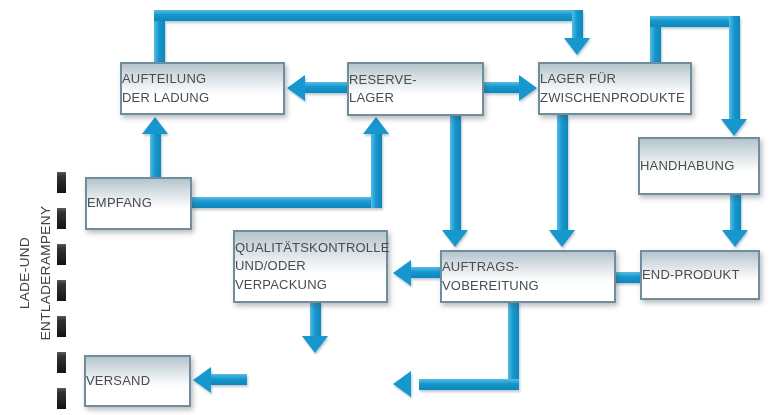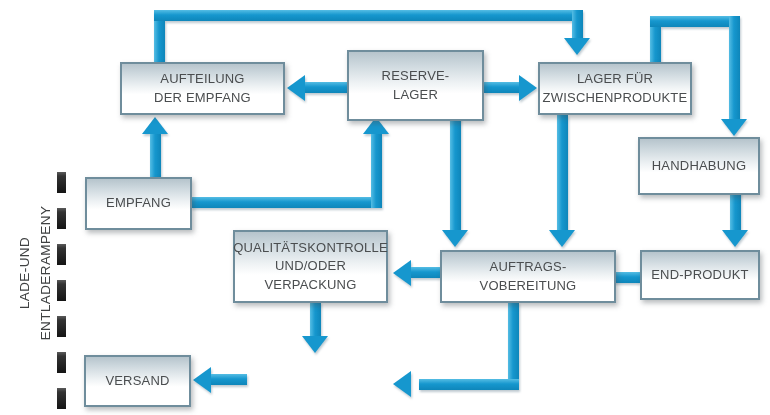--- a/index.html
+++ b/index.html
@@ -3,21 +3,21 @@
 <meta charset="utf-8">
 <style>
   html,body{margin:0;padding:0;background:#fff;}
   #stage{position:relative;width:770px;height:415px;background:#fff;overflow:hidden;
          font-family:"Liberation Sans",sans-serif;}
 
   
   .node{position:absolute;box-sizing:border-box;border:2px solid var(--box-border);
         background:linear-gradient(180deg,var(--box-top) 0%,#ccd7dd 18%,#eef2f4 46%,#ffffff 62%,#ffffff 100%);
         box-shadow:2px 3px 5px rgba(70,80,85,.38);
-        display:flex;flex-direction:column;justify-content:center;align-items:center;
+        display:flex;flex-direction:column;justify-content:center;align-items:flex-start;
         text-align:center;color:var(--text);font-size:13px;line-height:1.4;letter-spacing:.2px;}
   .node span{display:block;white-space:nowrap;}
 
   
   .arrow{position:absolute;inset:0;pointer-events:none;
          filter:drop-shadow(1px 2px 1px rgba(20,60,85,.28));}
   .sh{position:absolute;background:var(--arrow);}
   .sh.h{background:linear-gradient(to bottom,#55bde4 0%,var(--arrow) 45%,#0e86ba 100%);}
   .sh.v{background:linear-gradient(to right,#55bde4 0%,var(--arrow) 45%,#0e86ba 100%);}
   .hd{position:absolute;width:0;height:0;}
@@ -121,24 +121,24 @@
 
   <div class="dockline"></div>
 
   <div class="side-label">
     <div>LADE-UND</div>
     <div>ENTLADERAMPENY</div>
   </div>
 
   <div class="node" style="left:120px;top:62px;width:165px;height:53px">
     <span>AUFTEILUNG</span>
-    <span>DER EMPFANG</span>
+    <span>DER LADUNG</span>
   </div>
 
-  <div class="node" style="left:347px;top:50px;width:137px;height:71px">
+  <div class="node" style="left:347px;top:62px;width:137px;height:54px">
     <span>RESERVE-</span>
     <span>LAGER</span>
   </div>
 
   <div class="node" style="left:538px;top:62px;width:154px;height:53px">
     <span>LAGER FÜR</span>
     <span>ZWISCHENPRODUKTE</span>
   </div>
 
   <div class="node" style="left:638px;top:137px;width:122px;height:58px">

